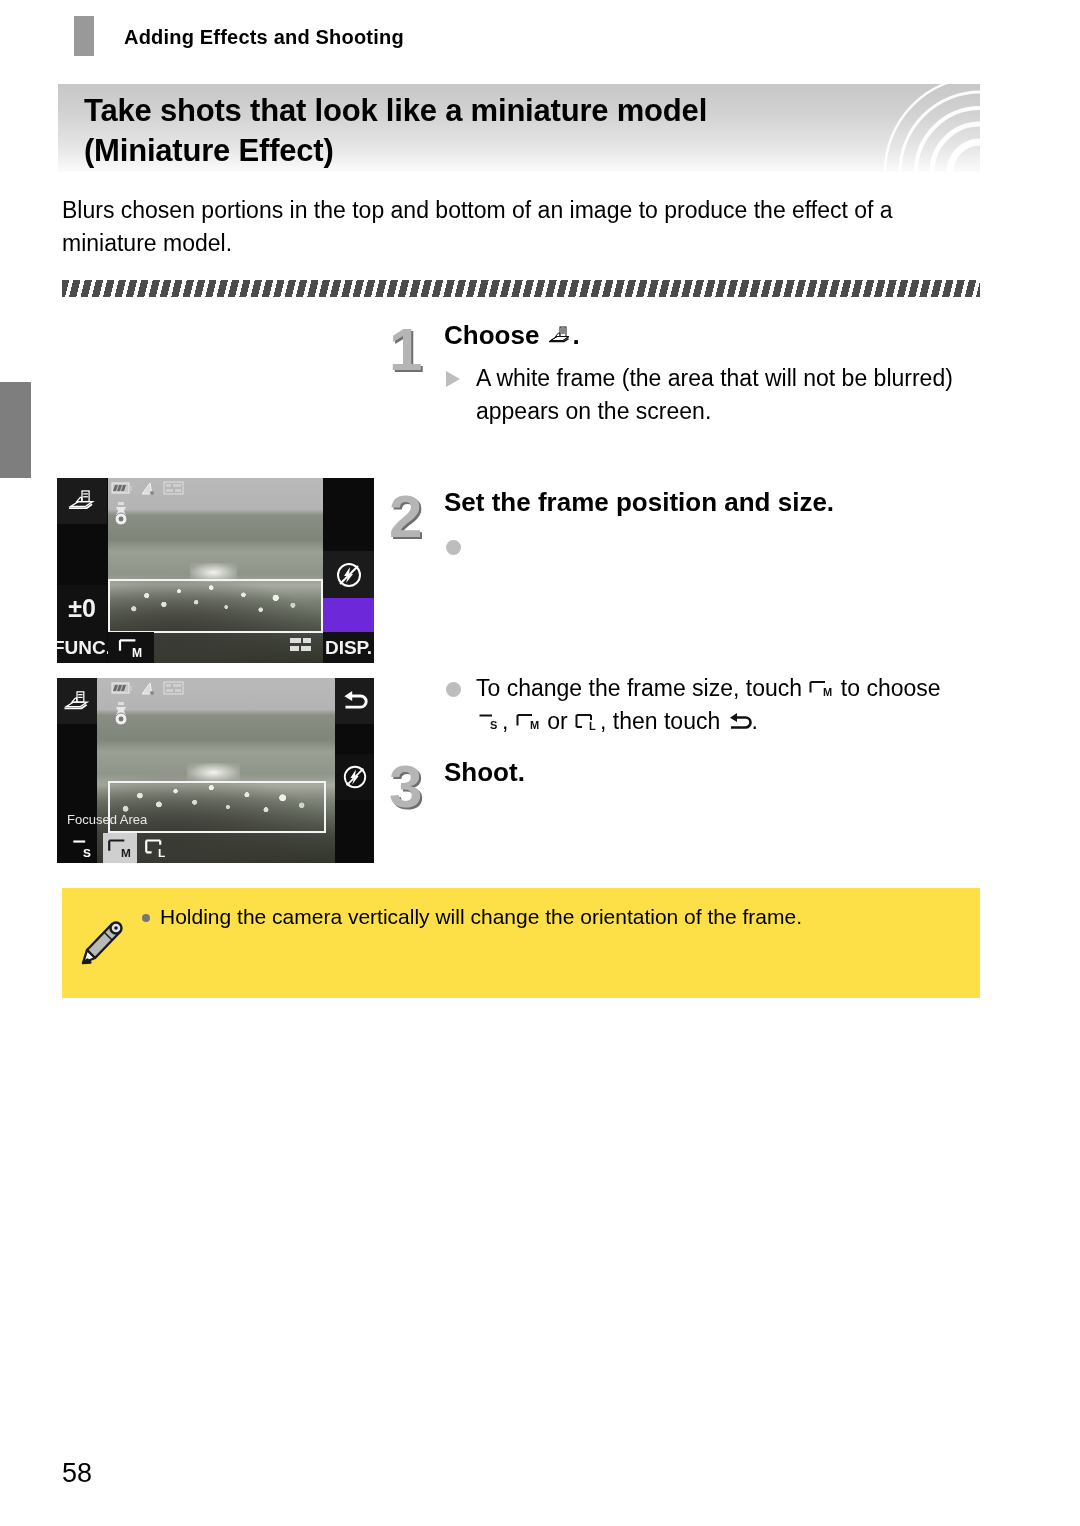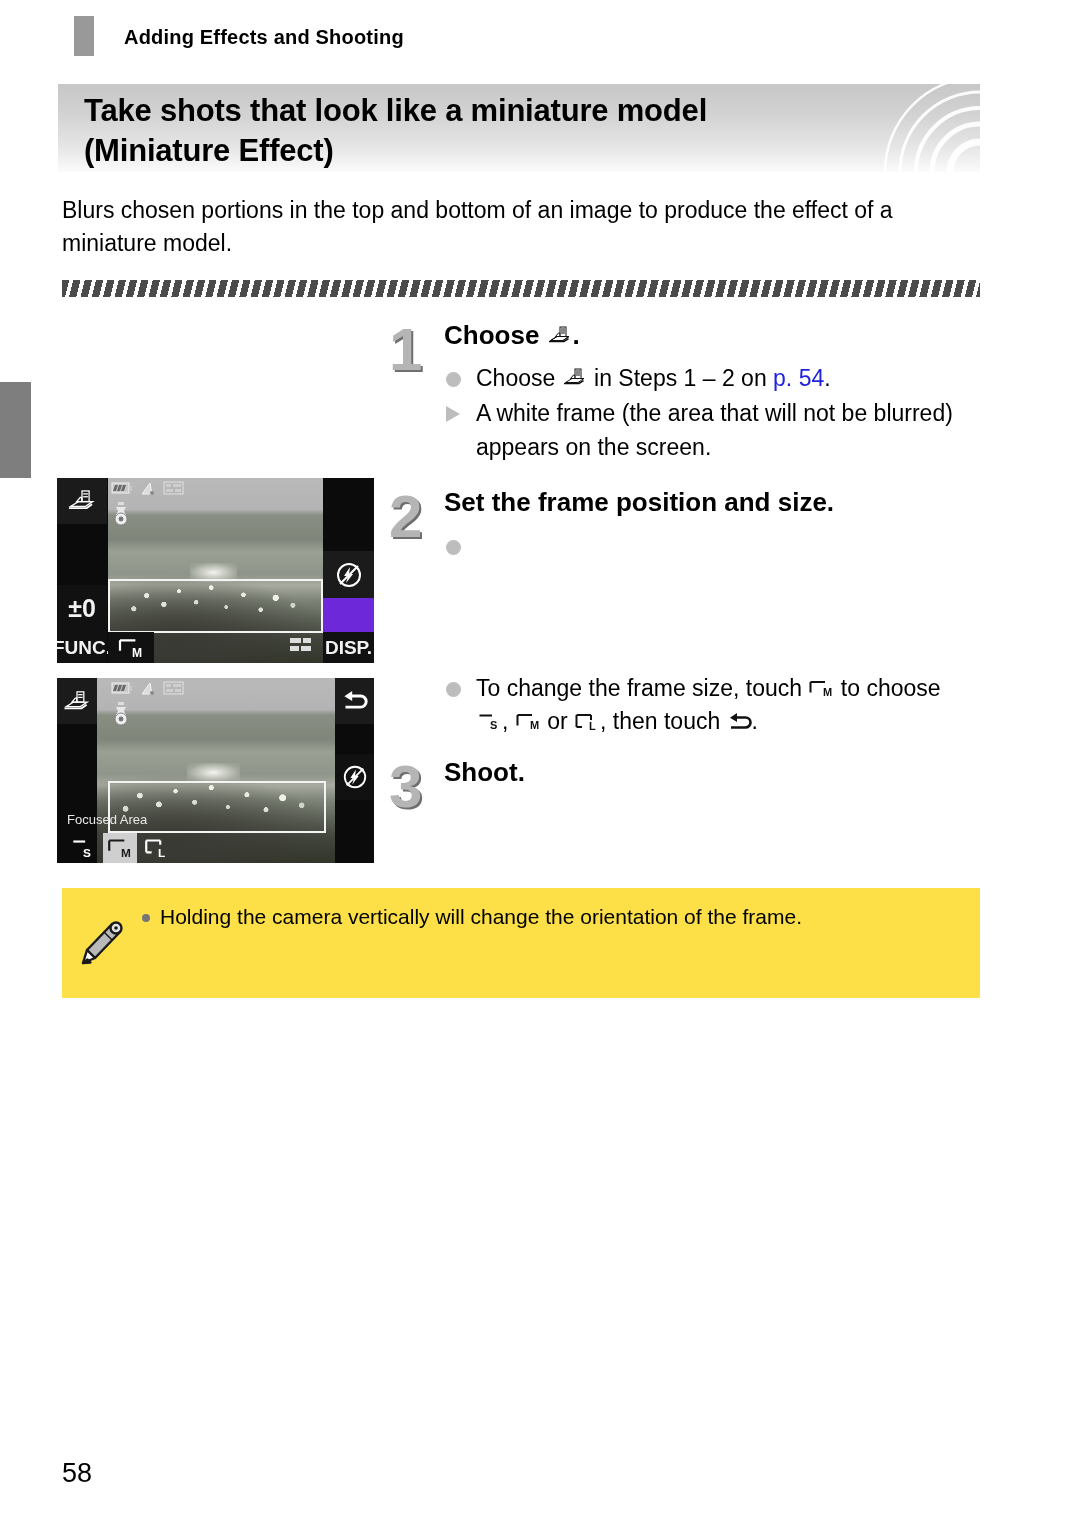--- a/index.html
+++ b/index.html
@@ -281,37 +281,20 @@
       <line x1="14" y1="6" x2="18" y2="6" stroke-width="1"></line>
       <line x1="14" y1="8" x2="18" y2="8" stroke-width="1"></line>
       <path d="M8.5 11.5 L11.5 8 L12.8 8 L12.8 11.5 Z" fill="#fff"></path>
       <path d="M2 16.5 L17 16.5 L21.5 13.6" fill="none" stroke-width="1.6"></path>
     </g>
   </svg><span>.</span>
 </div>
 
 <div class="step-body" style="left:444px; top:362px; width:520px;">
   <div class="bullet-row">
-    <span class="dot"></span>
-    <span>Choose</span>
-    <svg class="ico ico-mini" viewBox="0 0 26 22">
-      <g fill="#111" stroke="#111" stroke-width="1">
-        <path d="M3.5 15.5 L10 11.5 L22 11.5 L16 15.5 Z" fill="#fff"></path>
-        <rect x="13" y="2" width="6" height="9.5" fill="#fff"></rect>
-        <line x1="14" y1="4" x2="18" y2="4"></line>
-        <line x1="14" y1="6" x2="18" y2="6"></line>
-        <line x1="14" y1="8" x2="18" y2="8"></line>
-        <path d="M8.5 11.5 L11.5 8 L12.8 8 L12.8 11.5 Z" fill="#fff"></path>
-        <path d="M2 16.5 L17 16.5 L21.5 13.6" fill="none" stroke-width="1.6"></path>
-      </g>
-    </svg>
-    <span>in Steps 1 – 2 on</span>
-    <span class="link">p. 54</span><span>.</span>
-  </div>
-  <div class="bullet-row">
     <span class="tri"></span>
     <span>A white frame (the area that will not be blurred) appears on the screen.</span>
   </div>
 </div>
 
 <div class="step-num" style="left:389px; top:487px;">2</div>
 
 <div class="step-head" style="left:444px; top:487px;">Set the frame position and size.</div>
 
 <div class="step-body" style="left:444px; top:530px; width:525px;">

